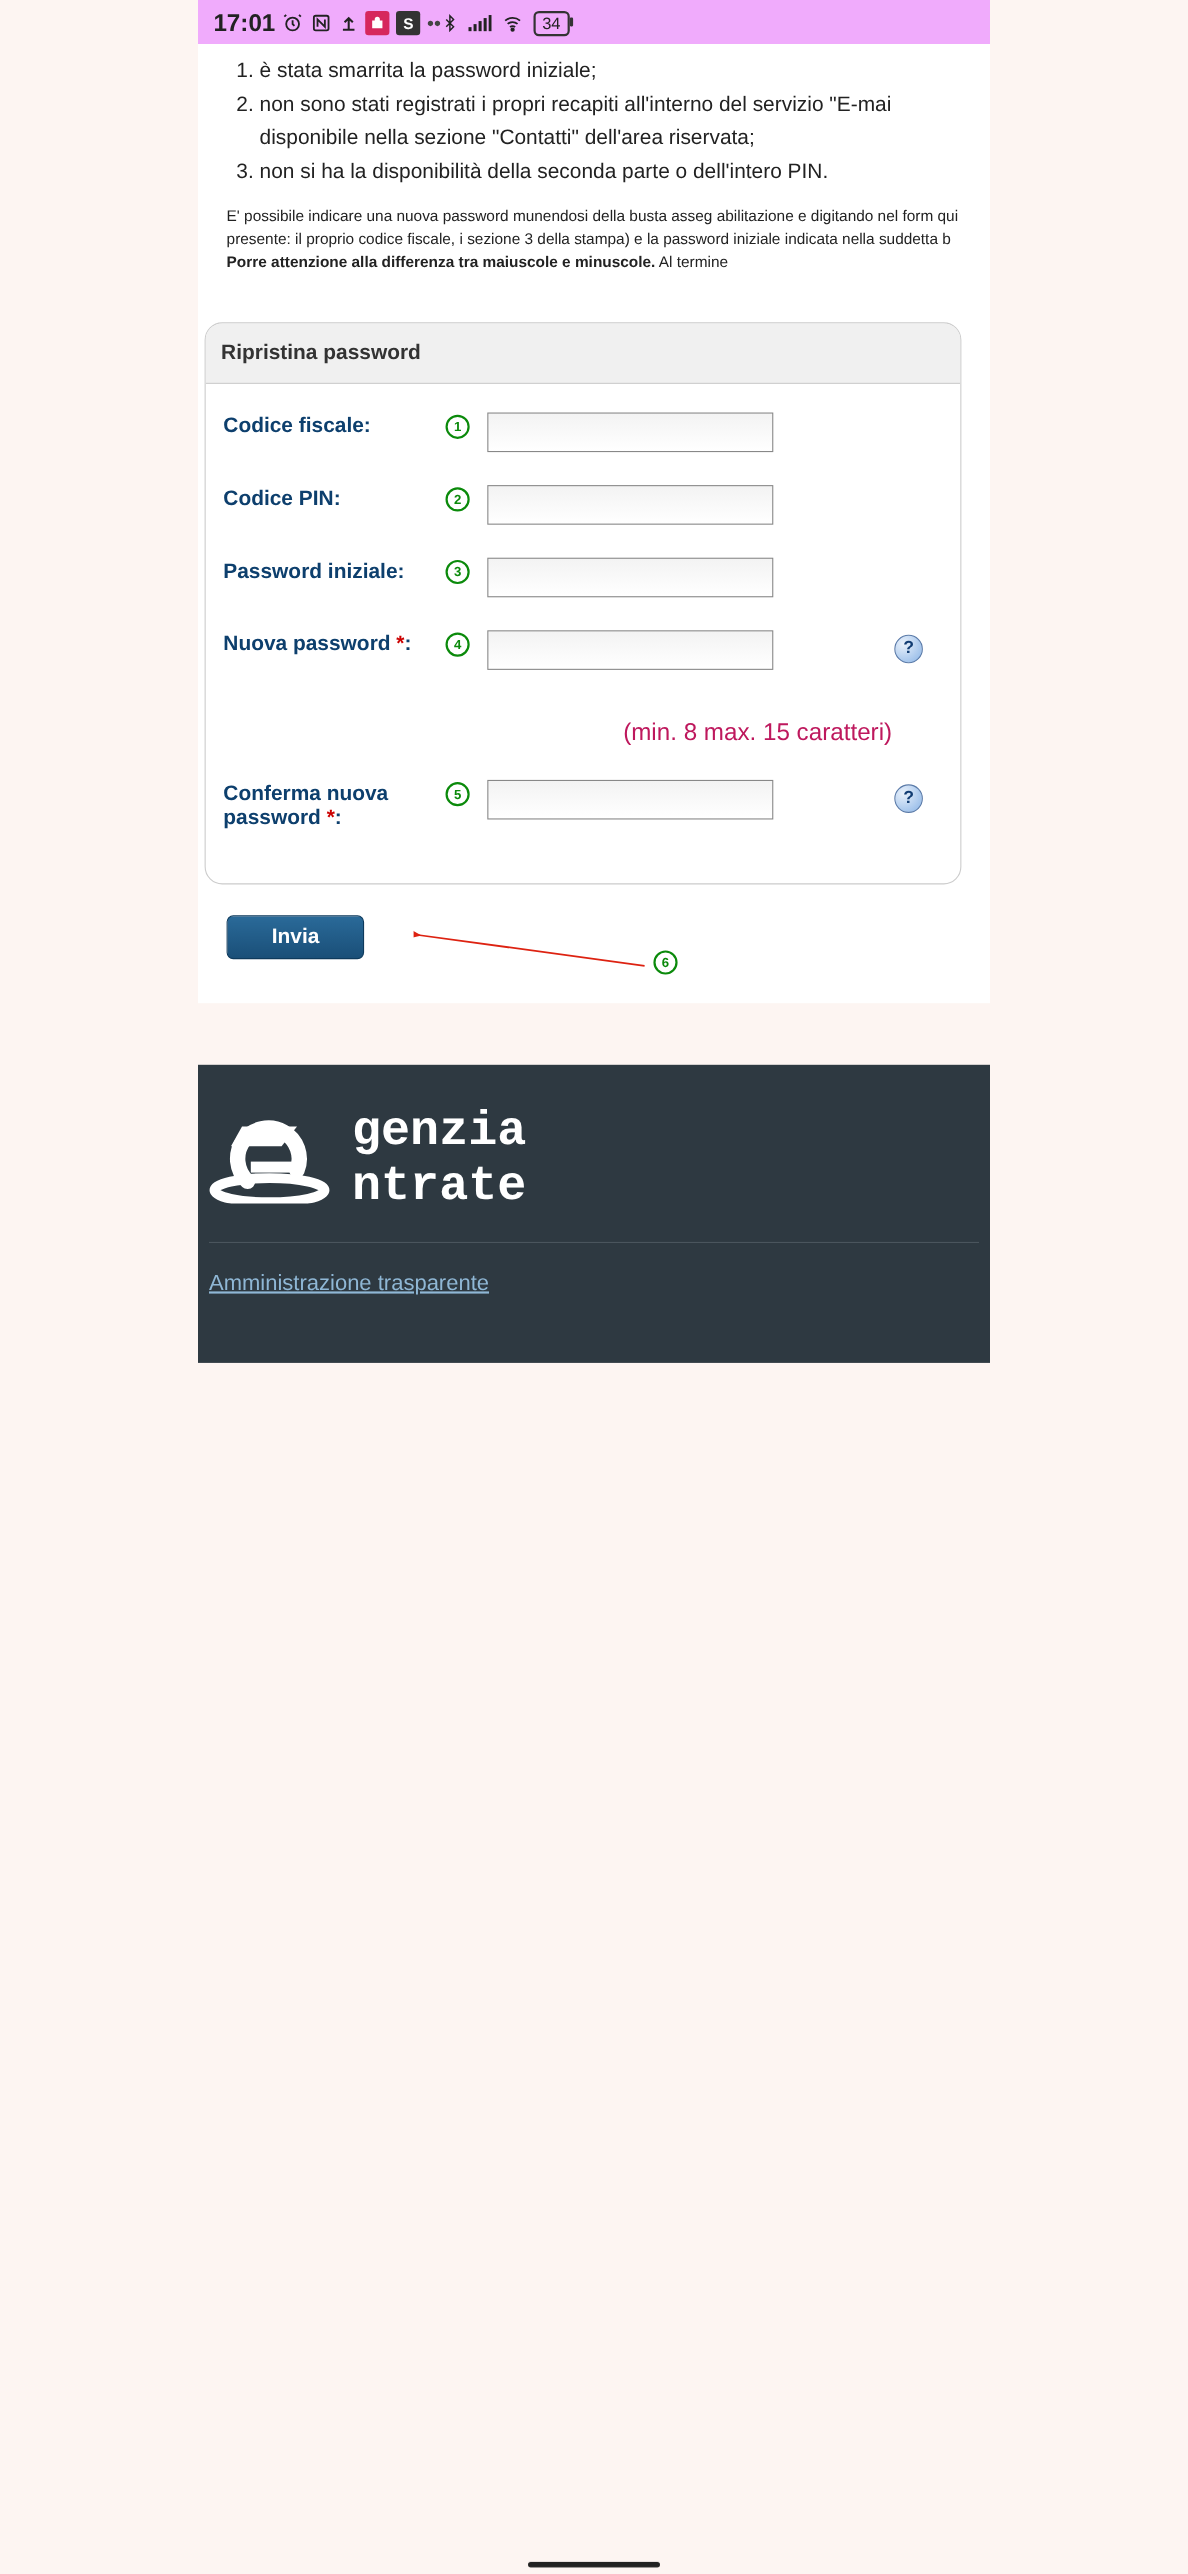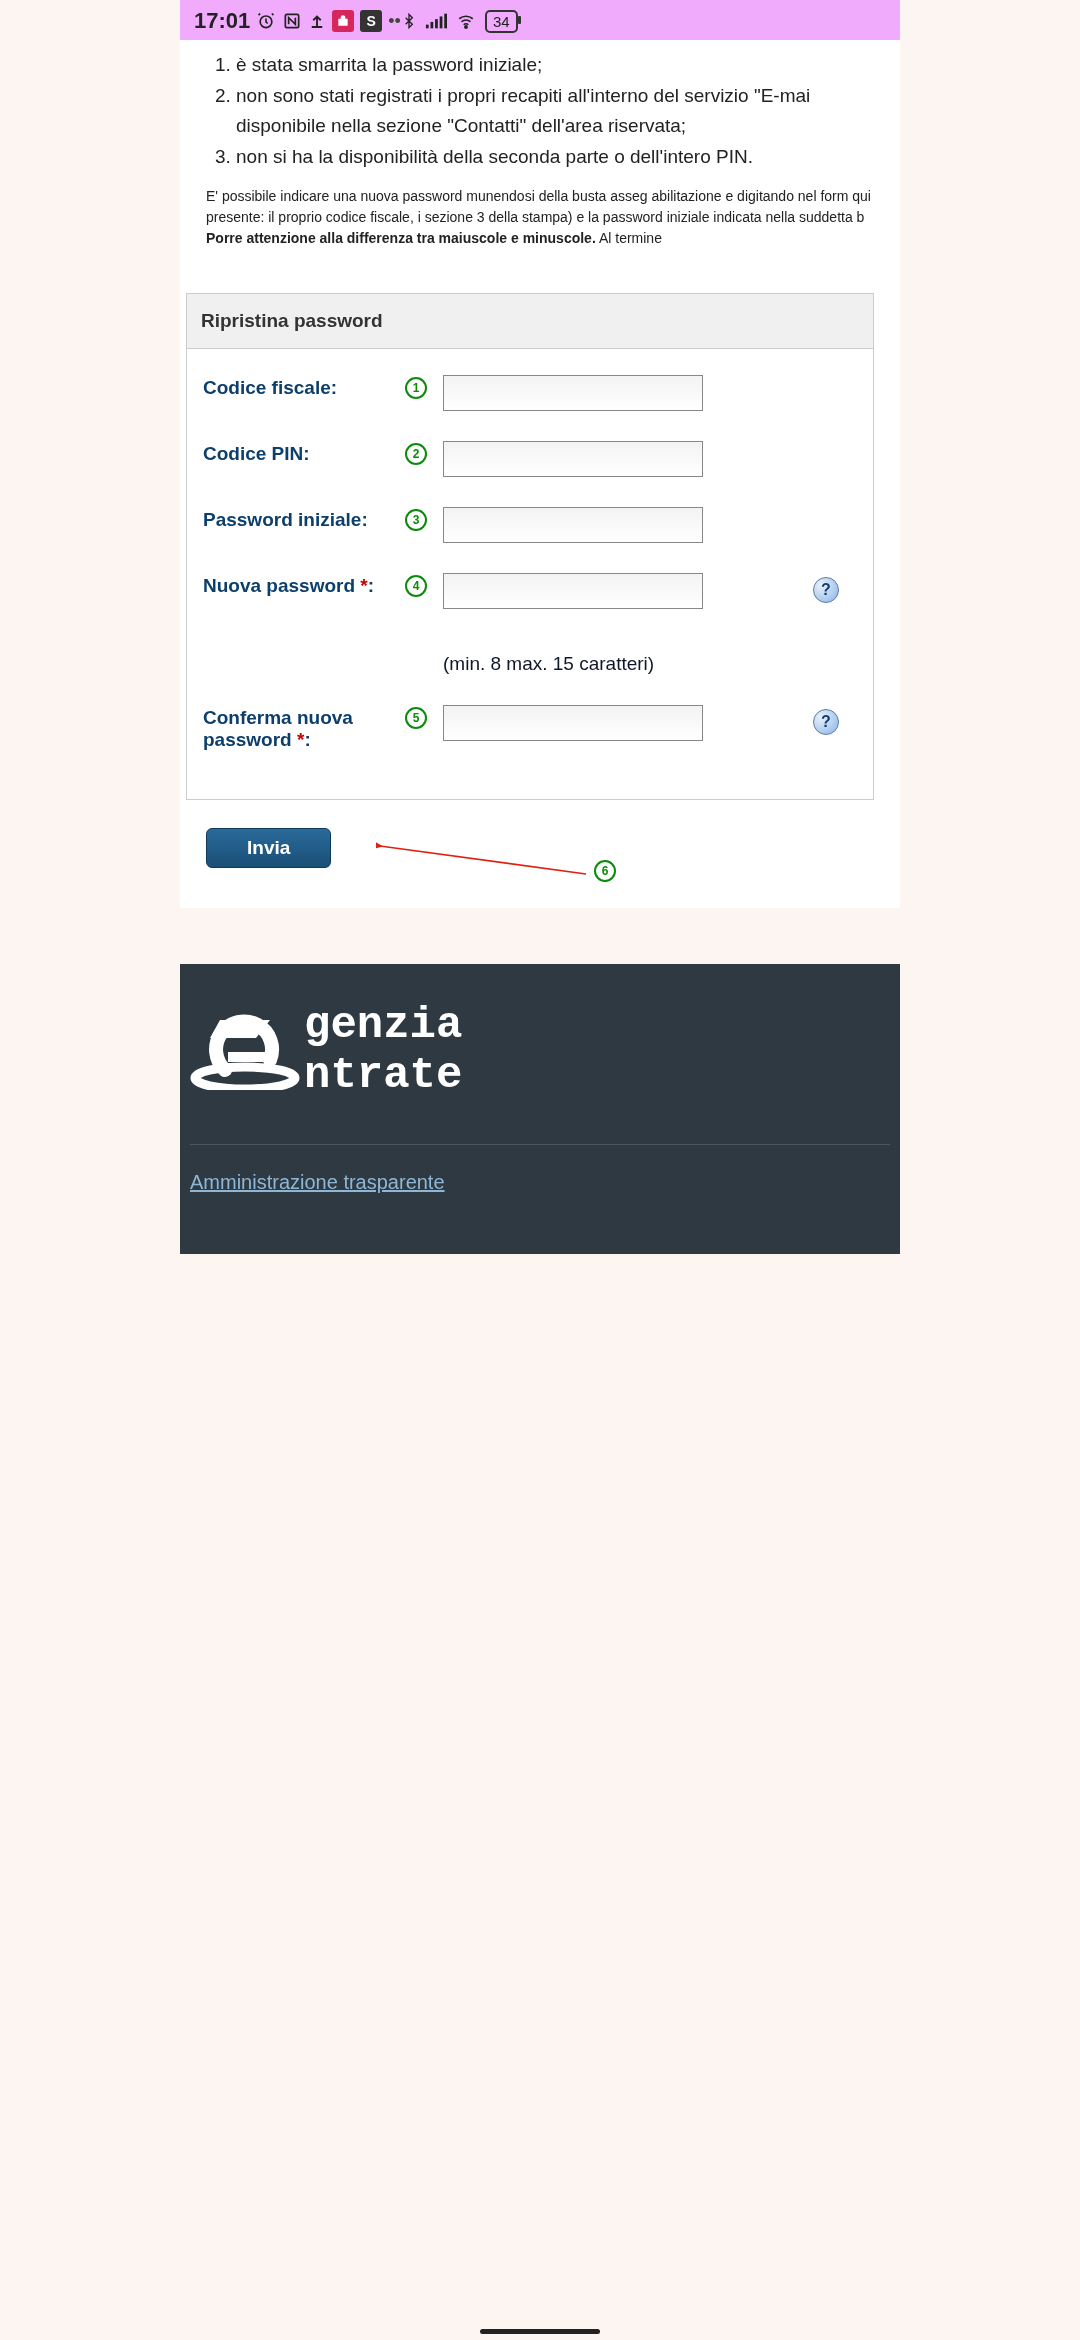--- a/index.html
+++ b/index.html
@@ -43,21 +43,21 @@
     .content { background: #fff; padding: 10px 26px 40px; }
     ol.numbered { padding-left: 30px; font-size: 19px; line-height: 1.55; margin-bottom: 14px; }
     ol.numbered li { margin-bottom: 2px; }
     .section-strong { font-size: 19px; font-weight: 700; margin-bottom: 4px; }
     .paragraph { font-size: 14px; line-height: 1.5; }
     .paragraph .bold { font-weight: 700; }
 
     .panel {
       margin-top: 44px;
       border: 1px solid #ccc;
-      border-radius: 0;
+      border-radius: 16px;
       overflow: hidden;
       margin-left: -20px;
     }
     .panel-header {
       background: #f0f0f0;
       border-bottom: 1px solid #ccc;
       padding: 16px 14px;
       font-size: 19px;
       color: #333;
       font-weight: 600;
@@ -89,21 +89,21 @@
     }
     .input-wrap { display: flex; flex-direction: column; gap: 8px; }
     .text-input {
       border: 1px solid #888;
       background: linear-gradient(#f3f3f3,#fff);
       height: 36px;
       width: 260px;
       padding: 4px 6px;
       font-size: 16px;
     }
-    .hint { font-size: 19px; color: #0f172a; margin-top: 36px; }
+    .hint { font-size: 22px; color: #be185d; margin-top: 36px; text-align: right; }
     .help-btn {
       width: 26px; height: 26px;
       border-radius: 50%;
       border: 1px solid #5a7aa8;
       background: radial-gradient(circle at 30% 30%, #e9f1fb, #8ab4e6);
       color: #123d73;
       font-weight: 700;
       font-size: 16px;
       display:inline-flex; align-items:center; justify-content:center;
       cursor:pointer;
@@ -122,21 +122,21 @@
     }
     .arrow-svg { position:absolute; left: 170px; top: 12px; }
     .step-badge-6 { position:absolute; left: 388px; top: 30px; }
 
     .footer {
       margin-top: 56px;
       background: #2e3941;
       padding: 36px 10px 60px;
       color: #fff;
     }
-    .footer-logo { font-family: "Courier New", monospace; font-size: 44px; font-weight:700; display:flex; align-items:center; gap:4px; padding-bottom:44px; border-bottom:1px solid #4a555d; margin-bottom:26px;}
+    .footer-logo { font-family: "Courier New", monospace; font-size: 44px; font-weight:700; display:flex; align-items:center; gap:20px; padding-bottom:25px; border-bottom:1px solid #4a555d; margin-bottom:26px;}
     .footer-link { color:#8fb7d5; text-decoration: underline; font-size: 20px; }
     .home-indicator { position:fixed; bottom:6px; left:50%; transform:translateX(-50%); width:120px; height:5px; background:#222; border-radius:3px;}
   </style>
 </head>
 <body>
 
 <div class="status-bar">
   <div class="status-left">
     <span class="status-time">17:01</span>
     <span class="status-icon">

